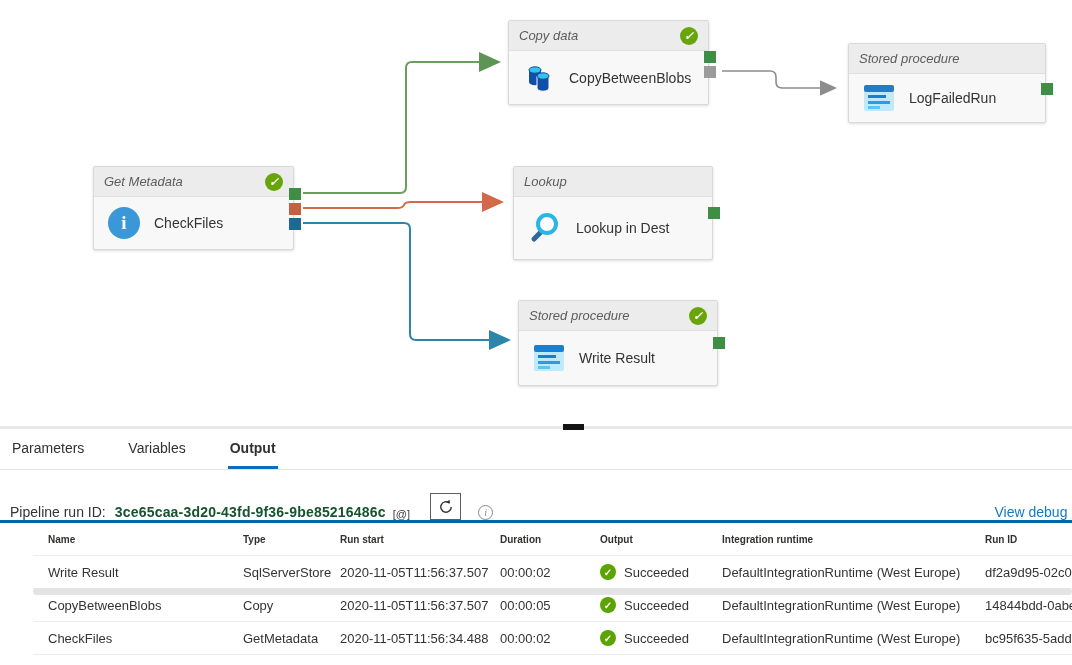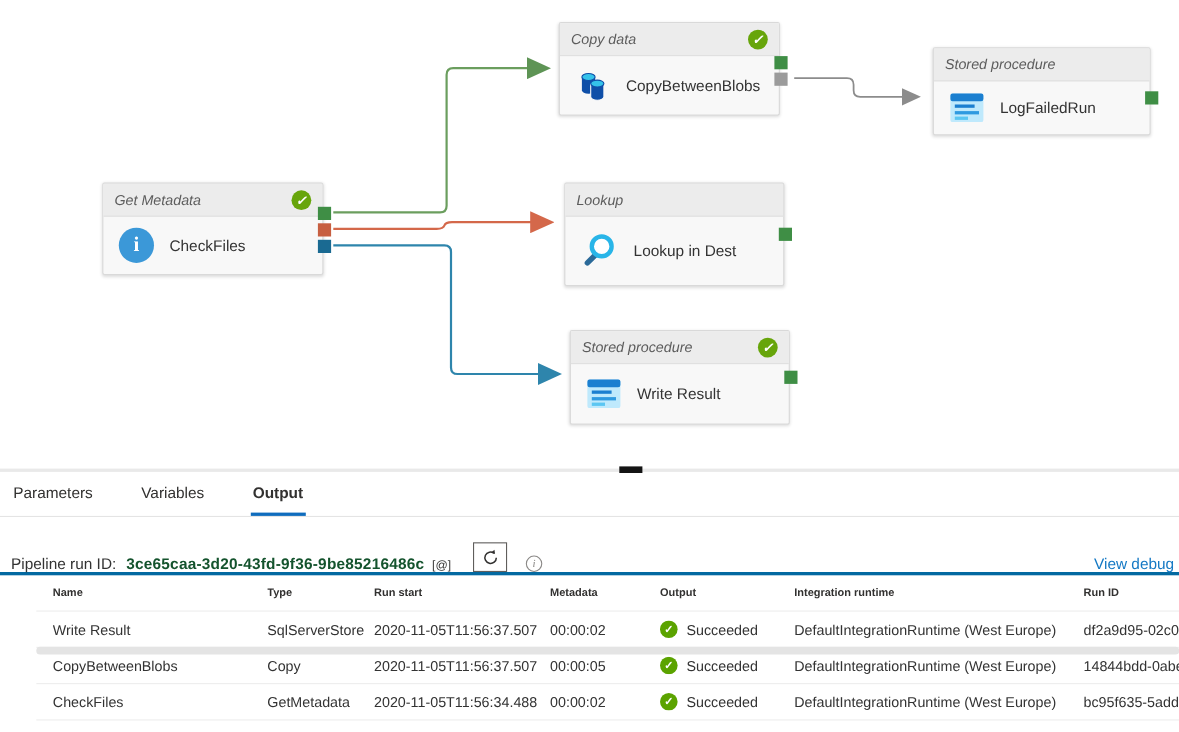--- a/index.html
+++ b/index.html
@@ -205,21 +205,21 @@
     </button>
     <span class="info-icon">i</span>
     <span class="debug-link">View debug r</span>
   </div>
 
   <div class="table">
     <div class="tr head">
       <span class="cell">Name</span>
       <span class="cell">Type</span>
       <span class="cell">Run start</span>
-      <span class="cell">Metadata</span>
+      <span class="cell">Duration</span>
       <span class="cell">Output</span>
       <span class="cell">Integration runtime</span>
       <span class="cell">Run ID</span>
     </div>
 
     <div class="tr">
       <span class="cell">Write Result</span>
       <span class="cell">SqlServerStore</span>
       <span class="cell">2020-11-05T11:56:37.507</span>
       <span class="cell">00:00:02</span>

